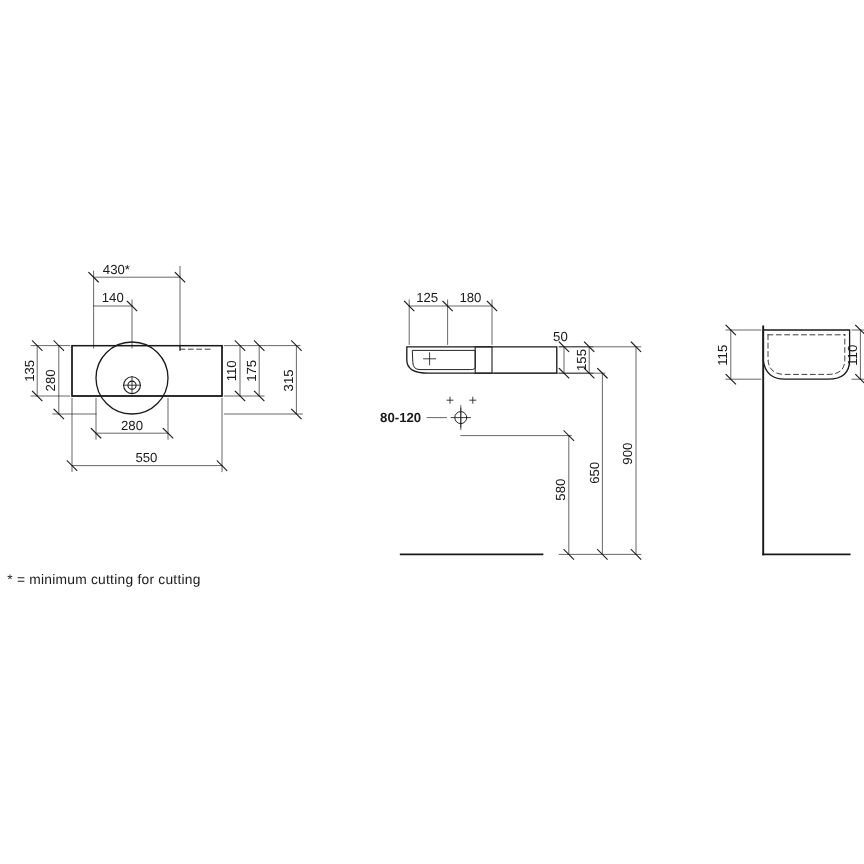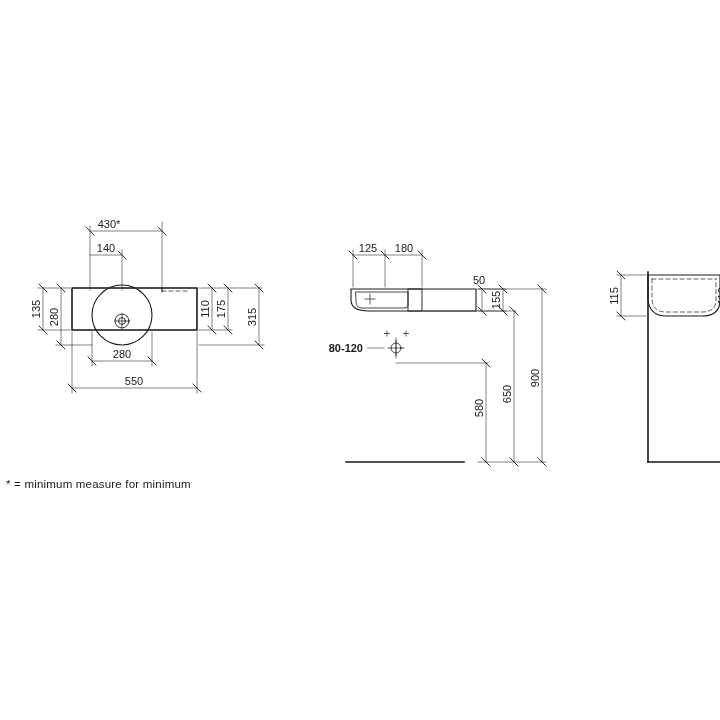--- a/index.html
+++ b/index.html
@@ -3,21 +3,21 @@
 <meta charset="utf-8">
 <style>
   html,body{margin:0;padding:0;background:#ffffff;}
   body{
     width:720px;height:720px;
     font-family:"Liberation Sans", sans-serif;
     color:#1a1a1a;
     position:relative;
     overflow:hidden;
   }
-  #sheet{position:absolute;left:16px;top:0;width:600px;height:720px;}
+  #sheet{position:absolute;left:4px;top:0;width:600px;height:720px;}
   .note{
     position:absolute;
     left:6px; top:478px;
     font-size:11.5px;
     letter-spacing:.2px;
     color:#1a1a1a;
     white-space:nowrap;
   }
   svg{display:block;}
   text{
@@ -213,13 +213,13 @@
   </g>
 
   <g>
     <text class="dim" x="602" y="296" text-anchor="middle" transform="rotate(-90 602 296)">115</text>
     <text class="dim" x="710" y="296" text-anchor="middle" transform="rotate(-90 710 296)">110</text>
   </g>
 
 </svg>
 </div>
 
-<div class="note">* = minimum measure for minimum</div>
+<div class="note">* = minimum cutting for cutting</div>
 
 </body></html>

